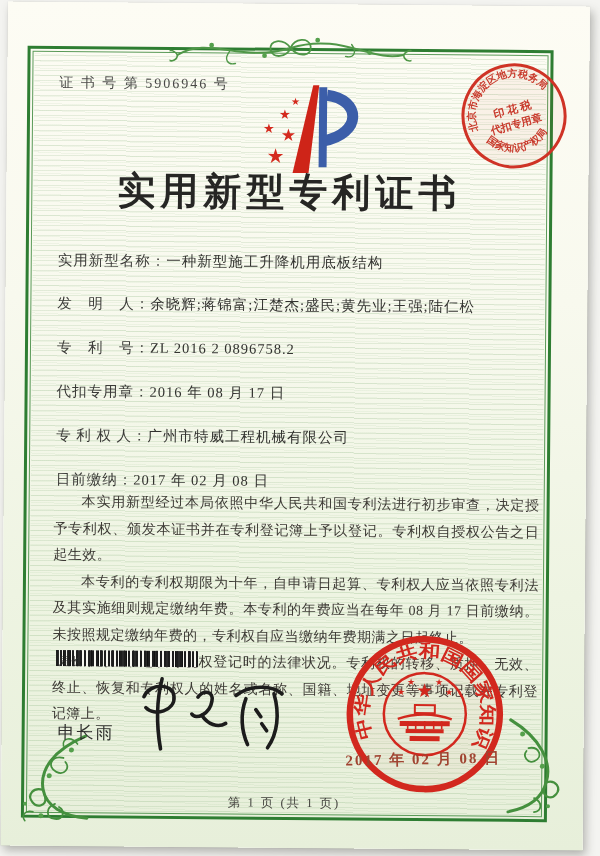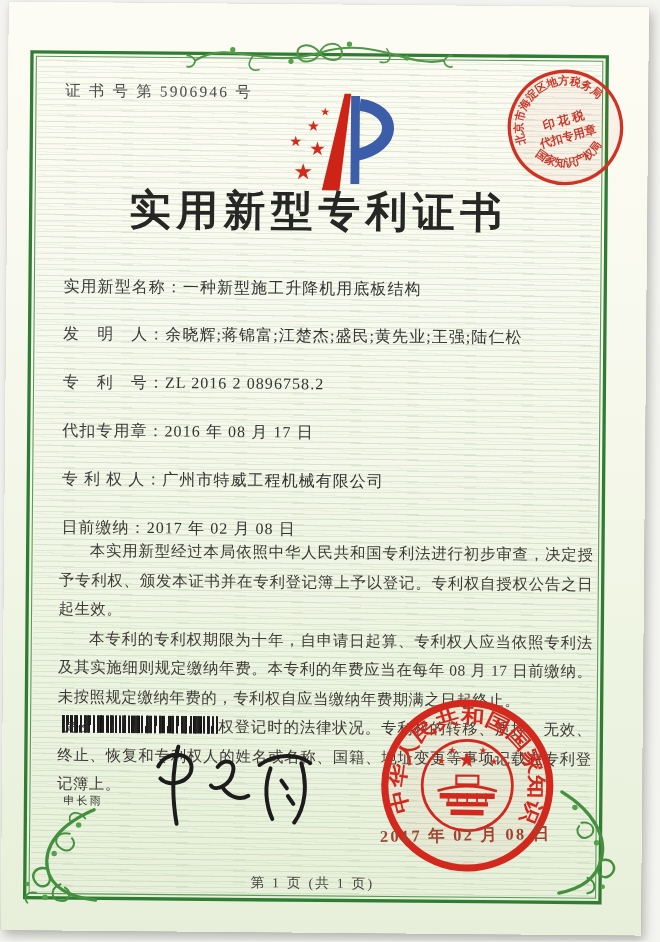--- a/index.html
+++ b/index.html
@@ -47,21 +47,21 @@
   .paras p { text-indent:2em; text-align:justify; }
   .barcode {
     left:54px; top:648px; width:142px; height:16px;
     background:
       repeating-linear-gradient(90deg,#1d1d1d 0 2px,transparent 2px 4px),
       repeating-linear-gradient(90deg,#111 0 1px,transparent 1px 7px),
       repeating-linear-gradient(90deg,#2a2a2a 0 3px,transparent 3px 11px);
     background-color:#f6f6f0;
   }
   .director-title { left:56px; top:652px; font-size:11px; color:#2f2f2d; font-family:"Liberation Sans",sans-serif; letter-spacing:2px; }
-  .director-name  { left:56px; top:719px; font-size:10px; color:#2f2f2d; font-family:Liberation Sans, sans-serif; letter-spacing:2px; }
+  .director-name  { left:56px; top:719px; font-size:17px; color:#2f2f2d; font-family:Liberation Sans, sans-serif; letter-spacing:2px; }
   .signature { left:128px; top:668px; }
   .big-seal { left:334px; top:620px; }
   .seal-date {
     left:344px; top:745px; font-size:15px; letter-spacing:2px;
     color:#a04431; transform:rotate(-1.5deg); font-weight:600; z-index:4;
   }
   .footer { left:0; top:791px; width:566px; text-align:center; font-size:12.5px; color:#44443f; letter-spacing:2px; }
   .tax-stamp { left:447px; top:50px; transform:rotate(-16deg); }
   .logo { left:244px; top:79px; }
   .flourish-top { left:162px; top:22px; z-index:2; }

